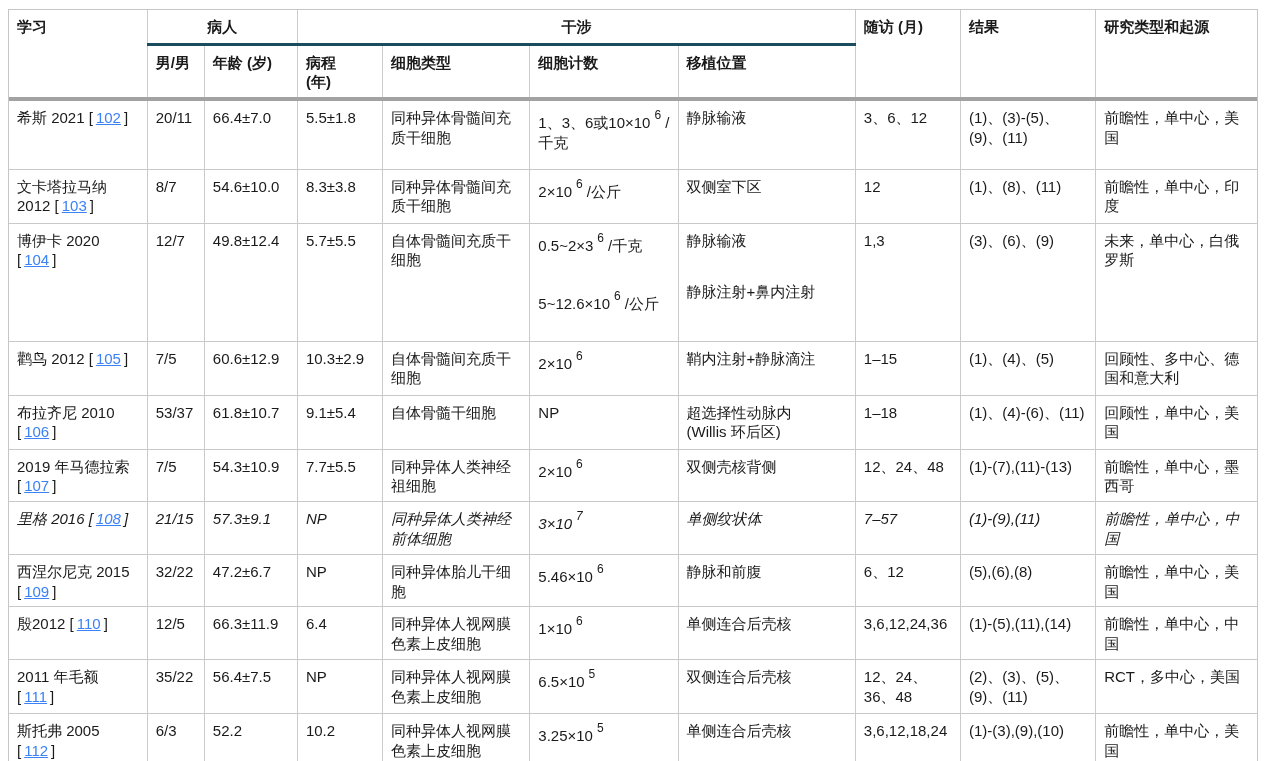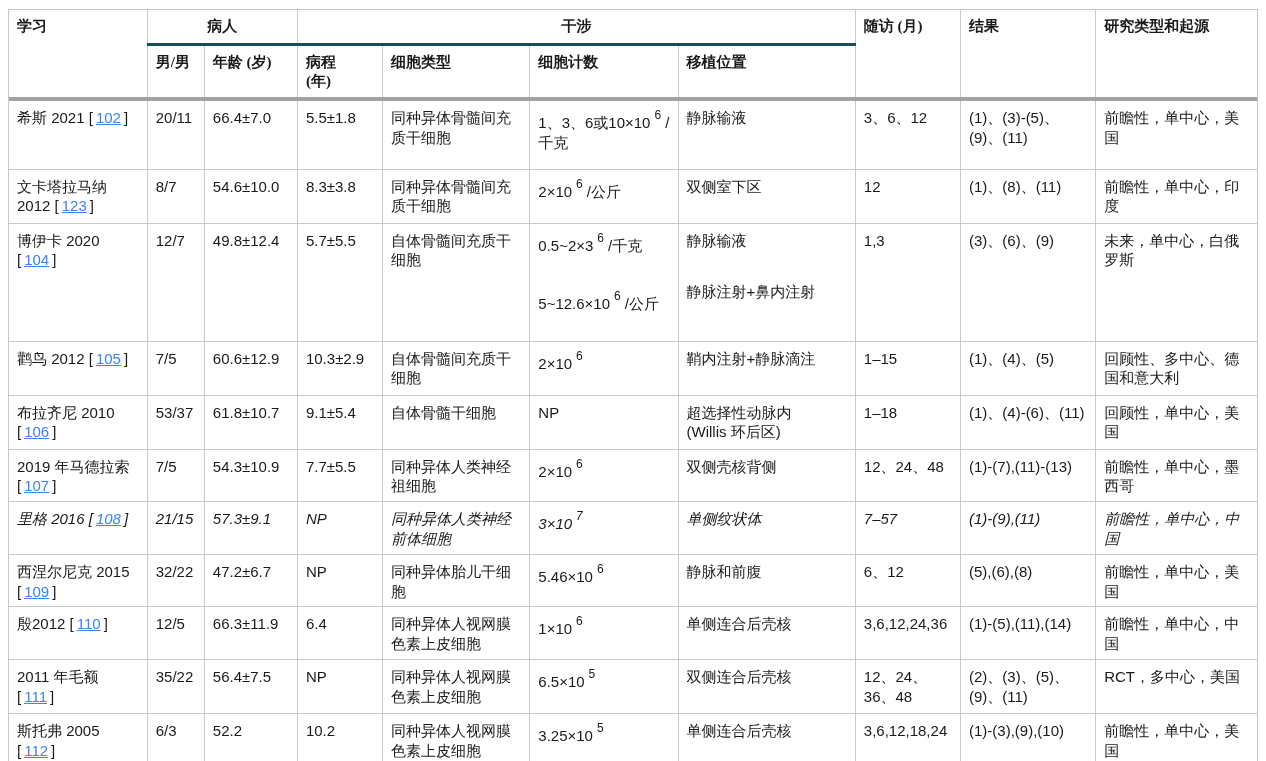--- a/index.html
+++ b/index.html
@@ -23,21 +23,21 @@
   }
   th, td {
     vertical-align: top;
     text-align: left;
     padding: 7px 8px 5px 8px;
     word-break: break-word;
     overflow-wrap: break-word;
   }
   th { font-weight: bold; }
   
-  thead th { border-left: 1px solid #cbcbcb; font-family: Liberation Serif, serif; }
+  thead th { border-left: 1px solid #cbcbcb; }
   thead tr:first-child th:first-child { border-left: none; }
   
   th.grp { border-bottom: 3px solid #1b4c5e; text-align: center; }
   
   th.rs, thead tr.subhead th { border-bottom: 4px solid #a2a2a2; }
   thead tr.tophead { height: 34px; }
   thead tr.subhead { height: 48px; }
   .pre { white-space: pre-line; }
   
   tbody td { border-left: 1px solid #cbcbcb; border-bottom: 1px solid #c9c9c9; }
@@ -108,21 +108,21 @@
             <div class="count-line"><span>1、3、6或10×10</span><span class="supx">6</span><span class="count-suffix">/千克</span></div>
           </td>
           <td>
             <div class="loc-line">静脉输液</div>
           </td>
           <td>3、6、12</td>
           <td>(1)、(3)-(5)、(9)、(11)</td>
           <td>前瞻性，单中心，美国</td>
         </tr>
         <tr style="height: 54px;">
-          <td><span>文卡塔拉马纳 2012 [</span><a class="ref-link" href="#">123</a><span>]</span></td>
+          <td><span>文卡塔拉马纳 2012 [</span><a class="ref-link" href="#">103</a><span>]</span></td>
           <td>8/7</td>
           <td>54.6±10.0</td>
           <td>8.3±3.8</td>
           <td>同种异体骨髓间充质干细胞</td>
           <td>
             <div class="count-line"><span>2×10</span><span class="supx">6</span><span class="count-suffix">/公斤</span></div>
           </td>
           <td>
             <div class="loc-line">双侧室下区</div>
           </td>

